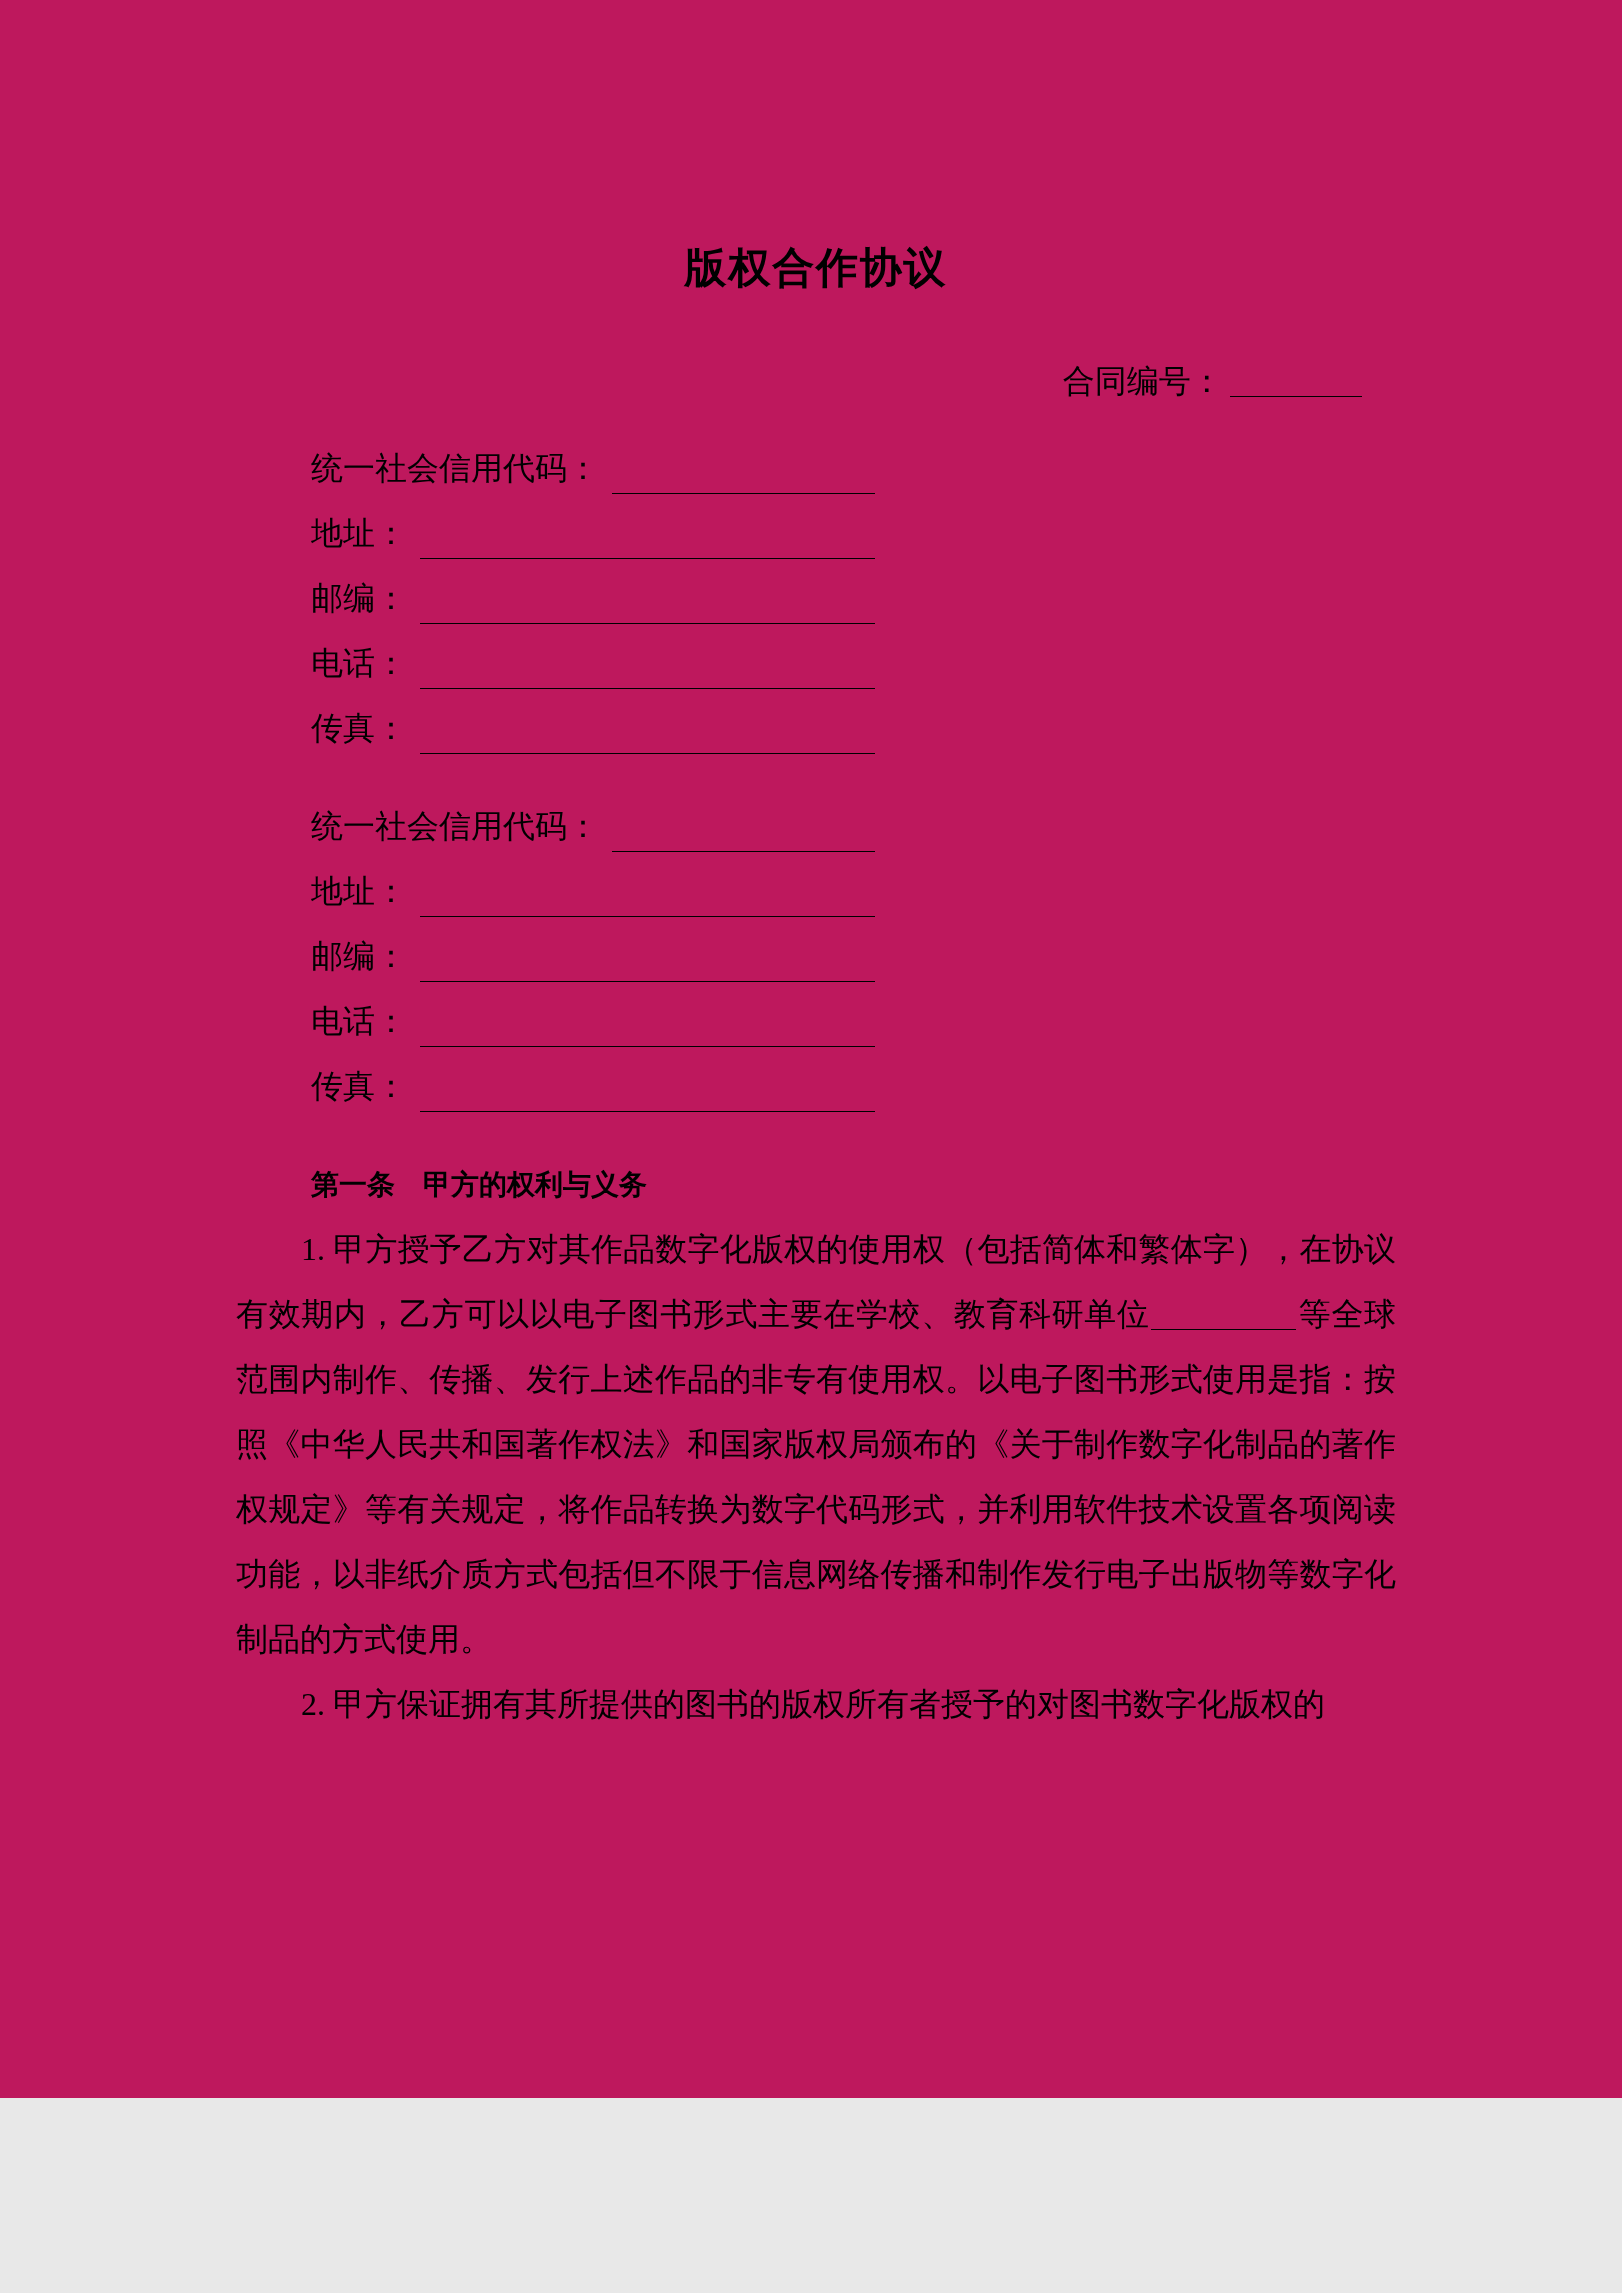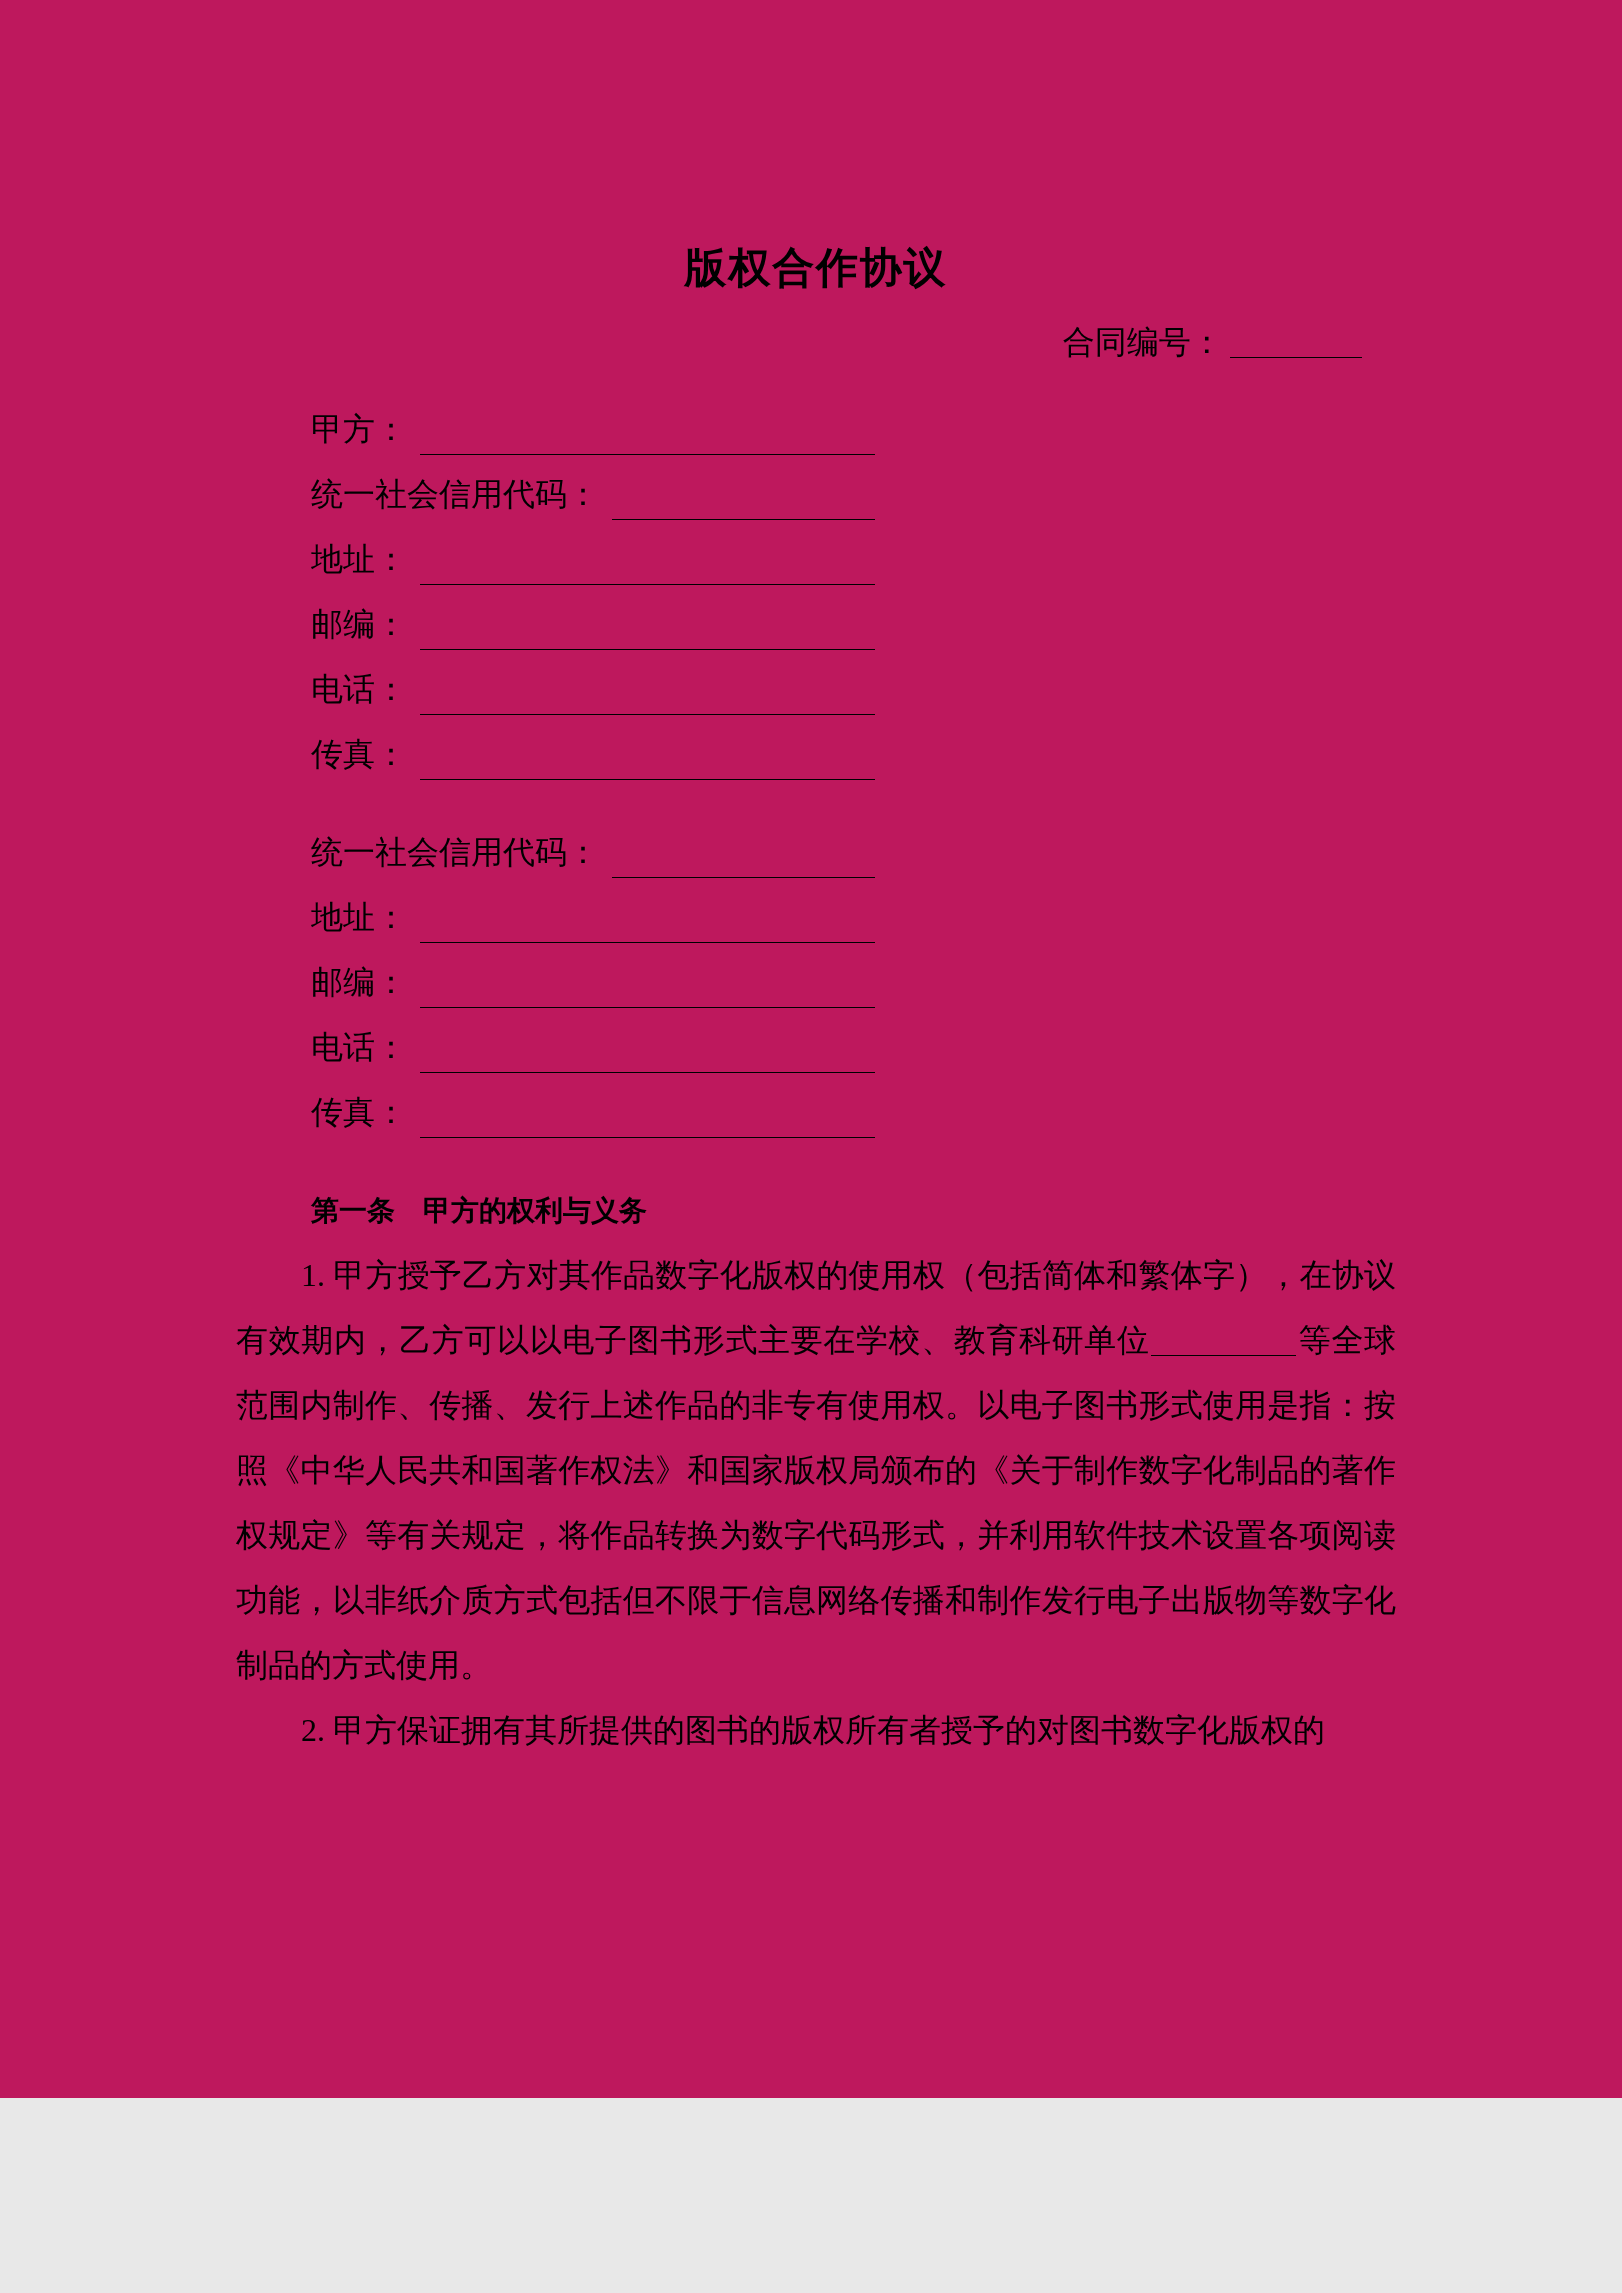--- a/index.html
+++ b/index.html
@@ -24,21 +24,21 @@
     width: 100%;
   }
   .doc-title {
     text-align: center;
     font-size: 42px;
     font-weight: bold;
     line-height: 47px;
     letter-spacing: 1.8px;
   }
   .contract-no-line {
-    margin-top: 30px;
+    margin-top: 69px;
     text-align: right;
     font-size: 32px;
     line-height: 40px;
     padding-right: 34px;
     white-space: nowrap;
   }
   .blank-inline {
     display: inline-block;
     height: 27px;
     border-bottom: 1.8px solid #000;
@@ -98,24 +98,20 @@
   <div class="content">
 
     <div class="doc-title">版权合作协议</div>
 
     <div class="contract-no-line">
       <span>合同编号：</span><span class="blank-inline blank-contract"></span>
     </div>
 
     <div class="fields fields-a">
       <div class="field-row">
-        <span class="field-label">甲方：</span>
-        <span class="field-blank"></span>
-      </div>
-      <div class="field-row">
         <span class="field-label">统一社会信用代码：</span>
         <span class="field-blank"></span>
       </div>
       <div class="field-row">
         <span class="field-label">地址：</span>
         <span class="field-blank"></span>
       </div>
       <div class="field-row">
         <span class="field-label">邮编：</span>
         <span class="field-blank"></span>

